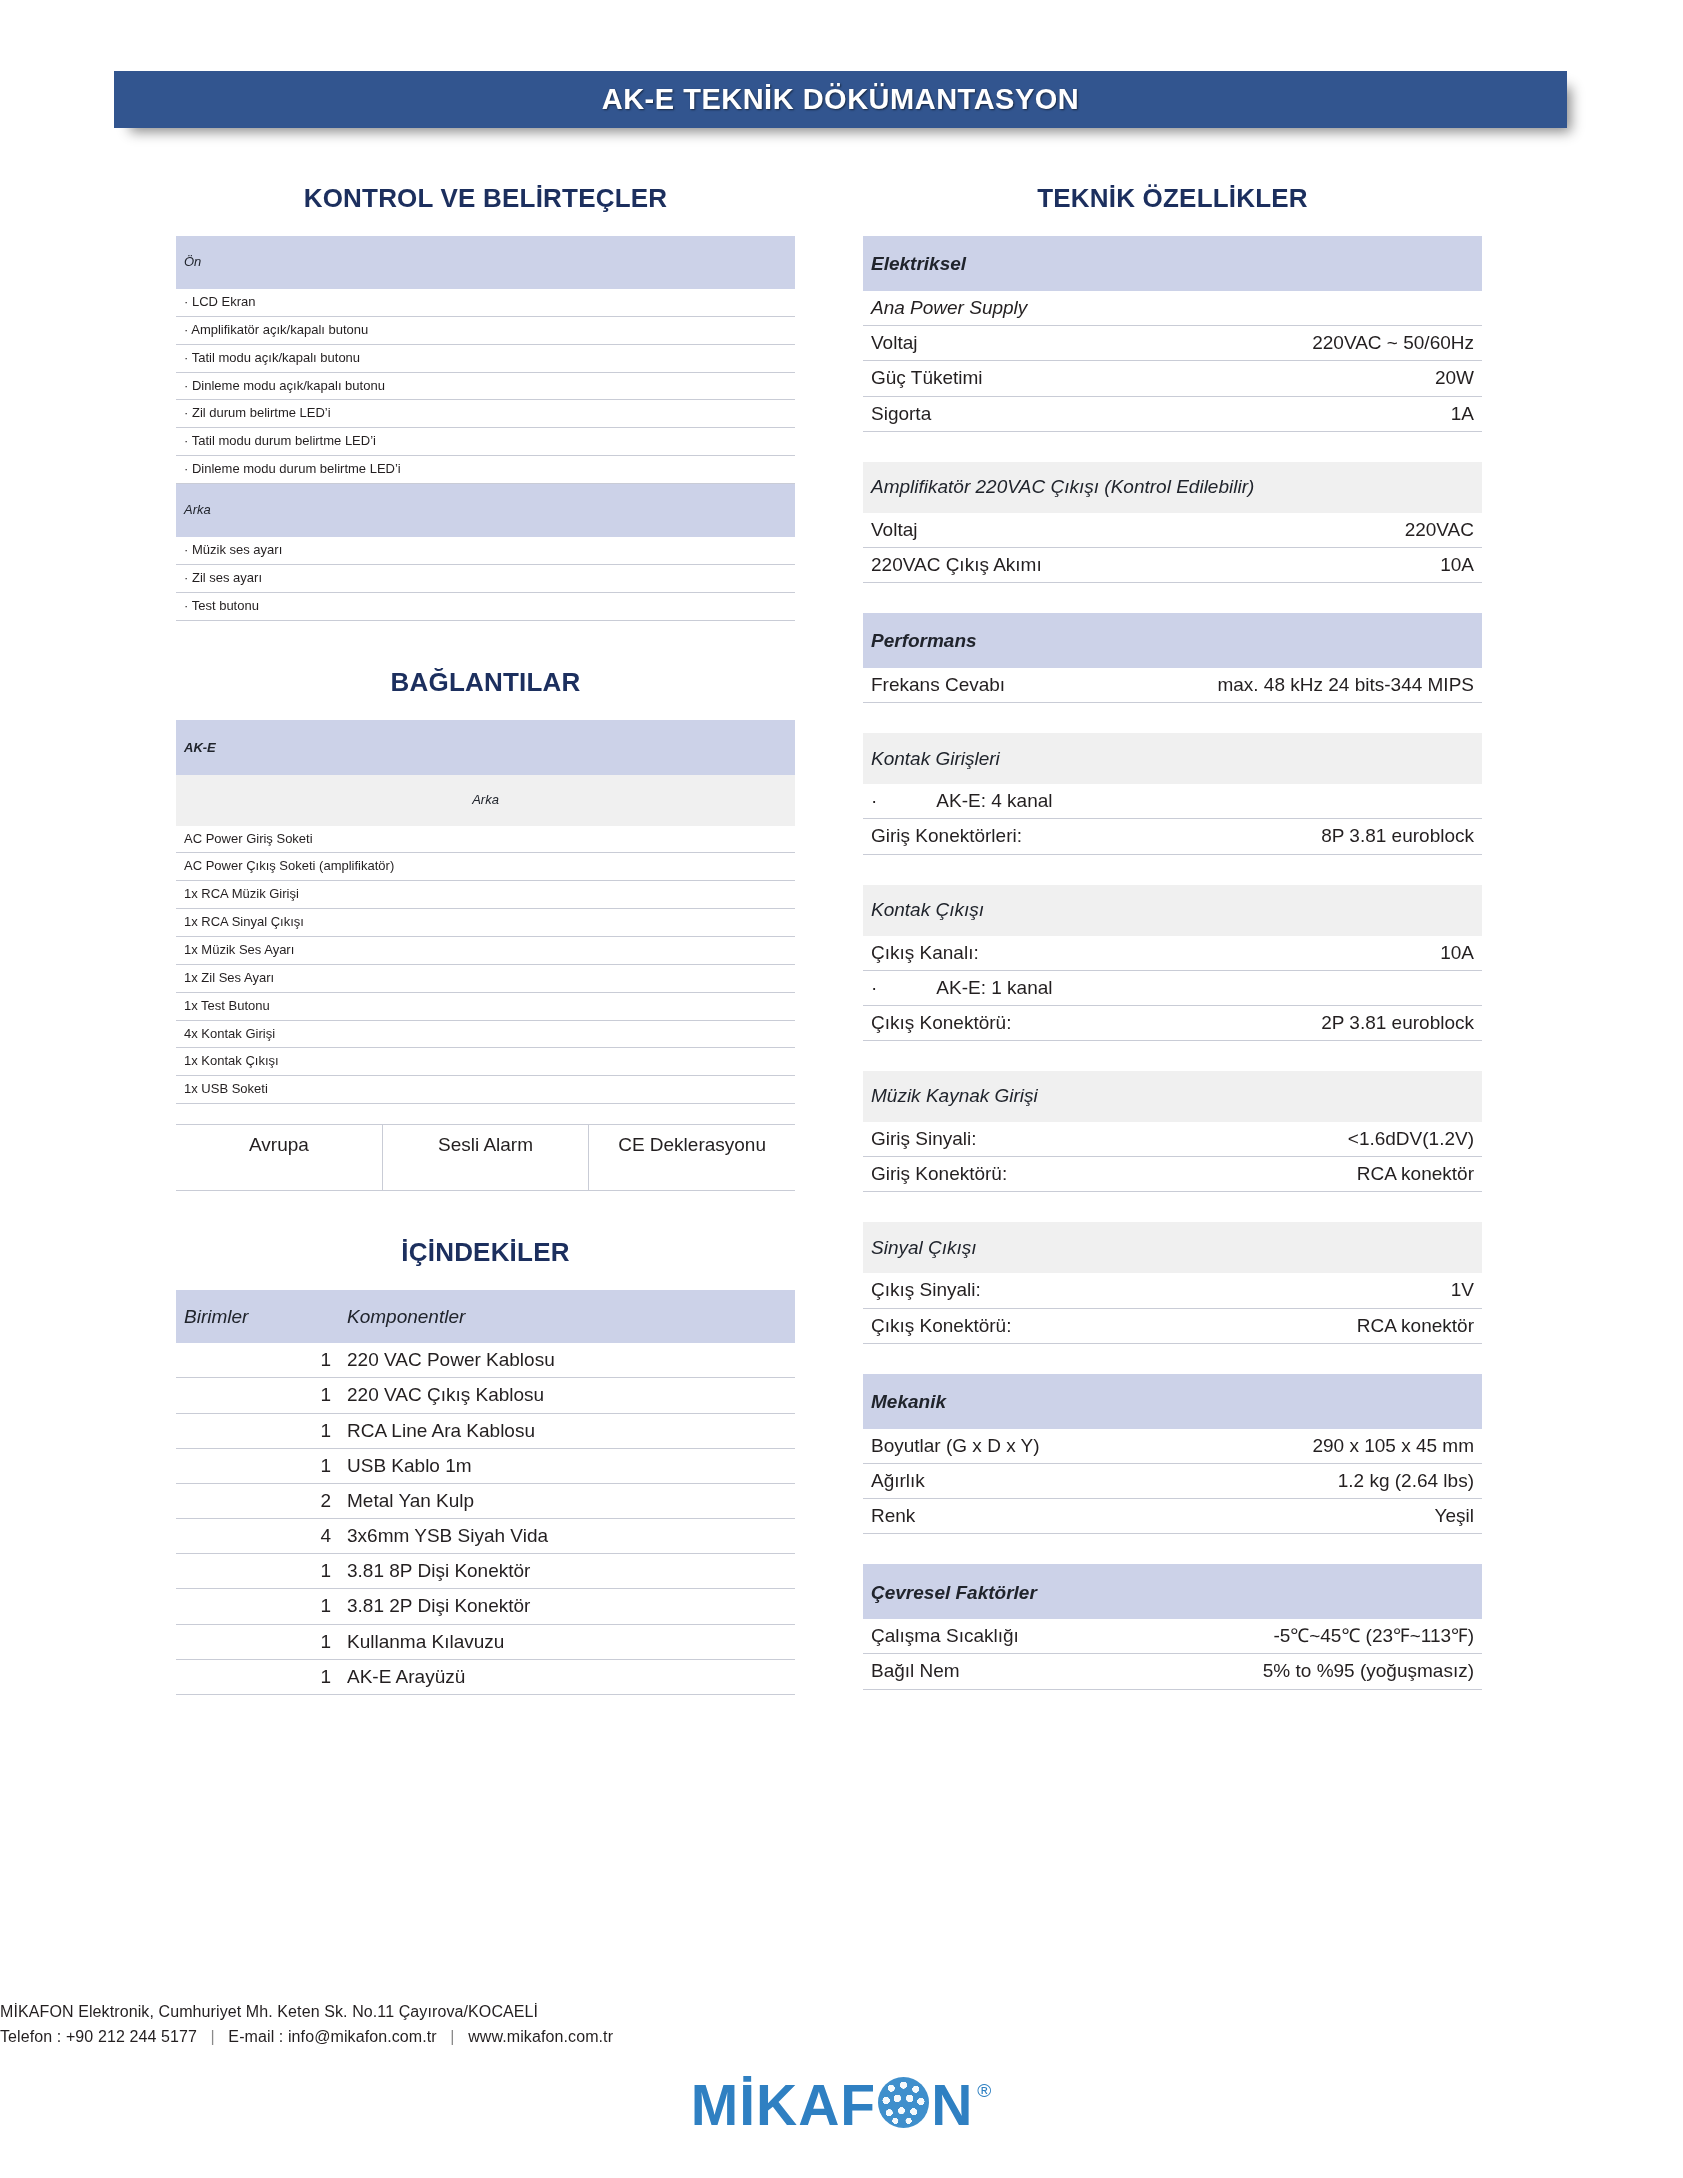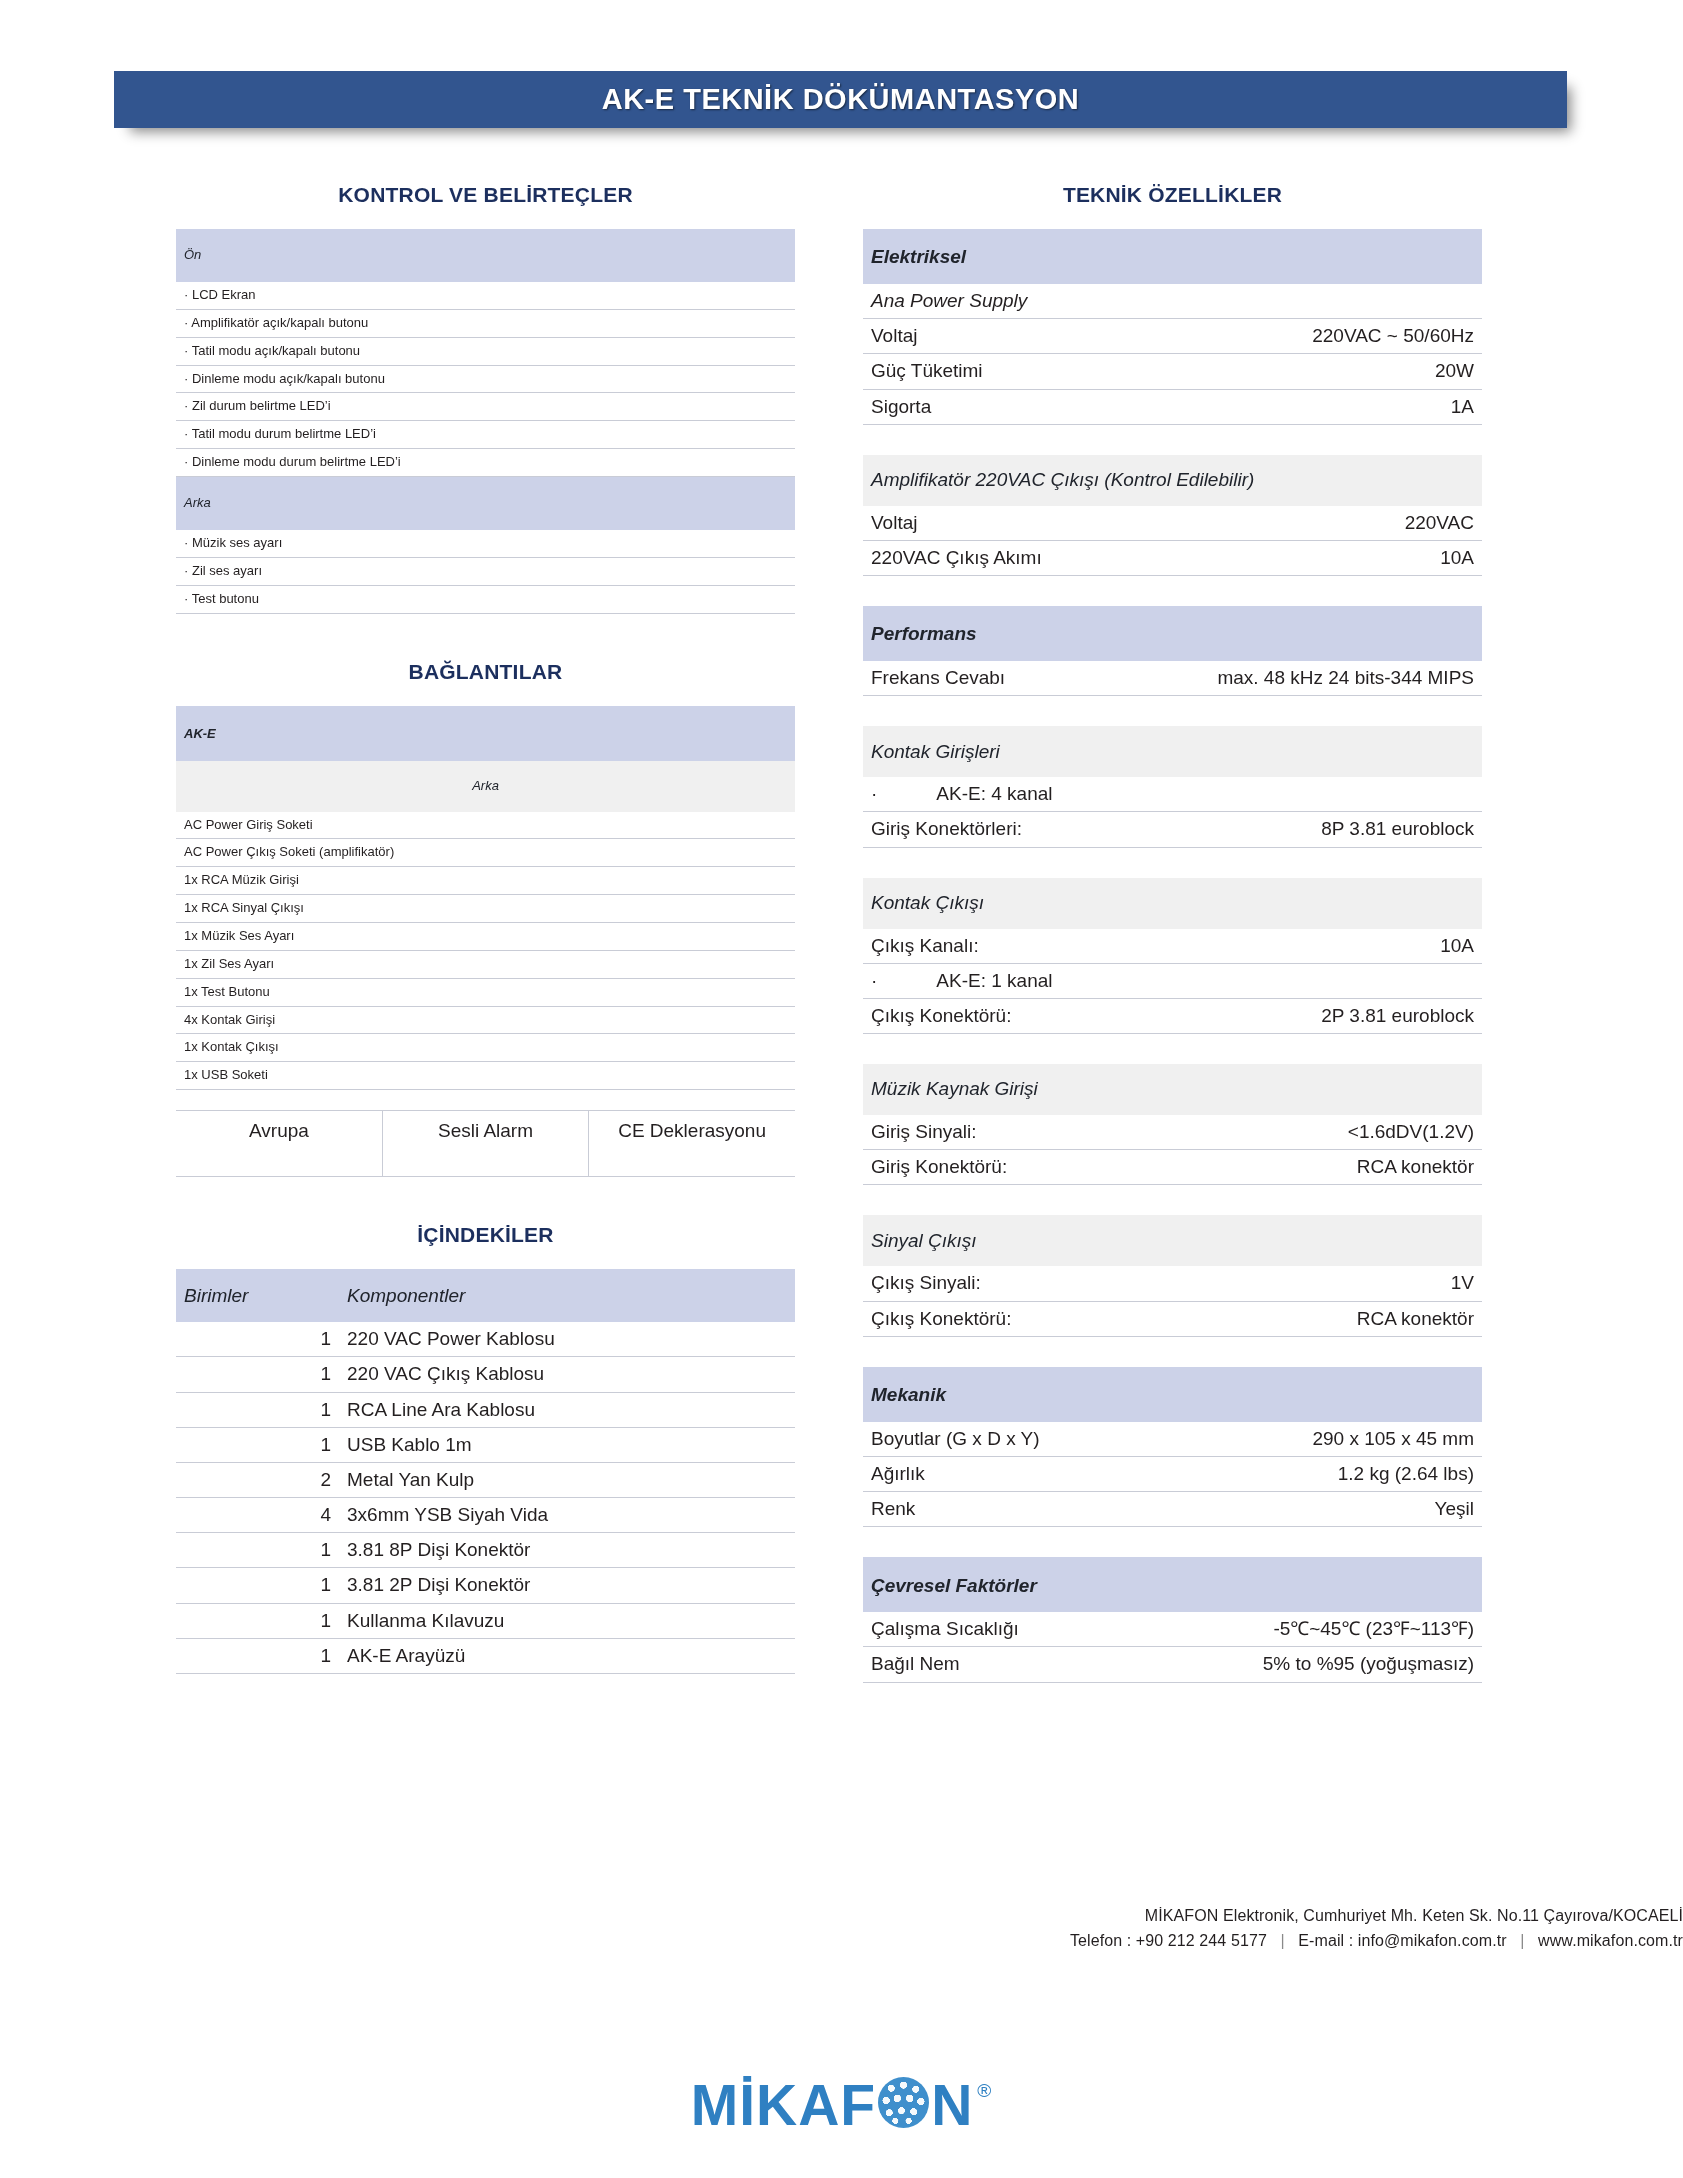--- a/index.html
+++ b/index.html
@@ -29,21 +29,21 @@
 
   
   .col{position:absolute;top:183px;}
   .col-left{left:176px;width:619px;}
   .col-right{left:863px;width:619px;}
 
   h2.section-title{
     margin:0 0 22px 0;
     text-align:center;
     color:#1c2f5e;
-    font-size:21px;
+    font-size:26px;
     font-weight:bold;
     letter-spacing:0.2px;
   }
   h2.section-title.spaced{margin-top:46px;}
 
   
   table.tbl{
     width:100%;
     border-collapse:collapse;
     font-size:19px;
@@ -103,21 +103,21 @@
     text-align:center;
     padding:9px 4px 34px 4px;
     border-top:1px solid #c9ccd6;
     border-bottom:1px solid #c9ccd6;
     vertical-align:top;
   }
   table.cert td.divider{border-left:1px solid #c9ccd6;}
 
   
   .footer{
-    position:absolute;left:0;top:1904px;width:1683px;text-align:right;
+    position:absolute;left:0;top:2000px;width:1683px;text-align:left;
   }
   .footer .line{
     font-size:16px;color:#231f20;line-height:1.55;letter-spacing:0.1px;
   }
   .footer .sep{display:inline-block;padding:0 9px;color:#8a8a8a;}
 
   .logo{
     position:absolute;left:0;top:2077px;width:1683px;
     display:flex;align-items:center;justify-content:center;
   }

